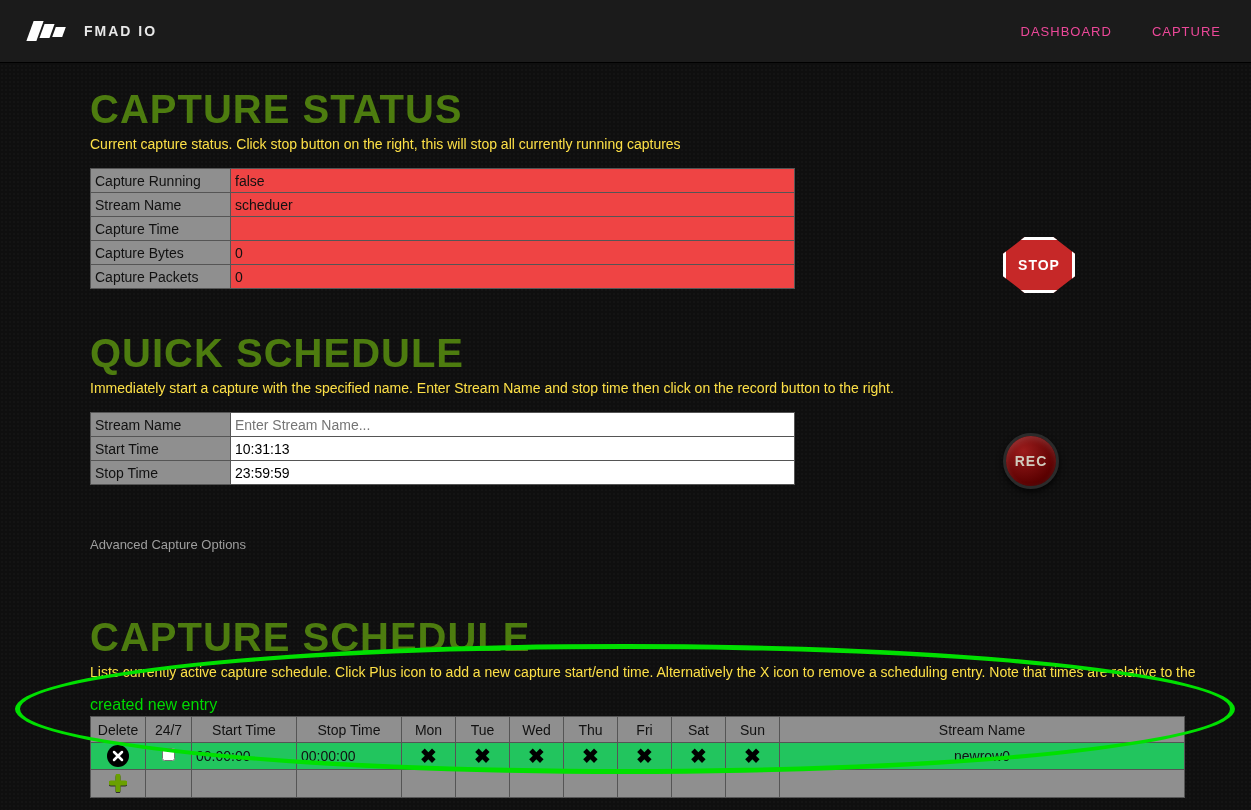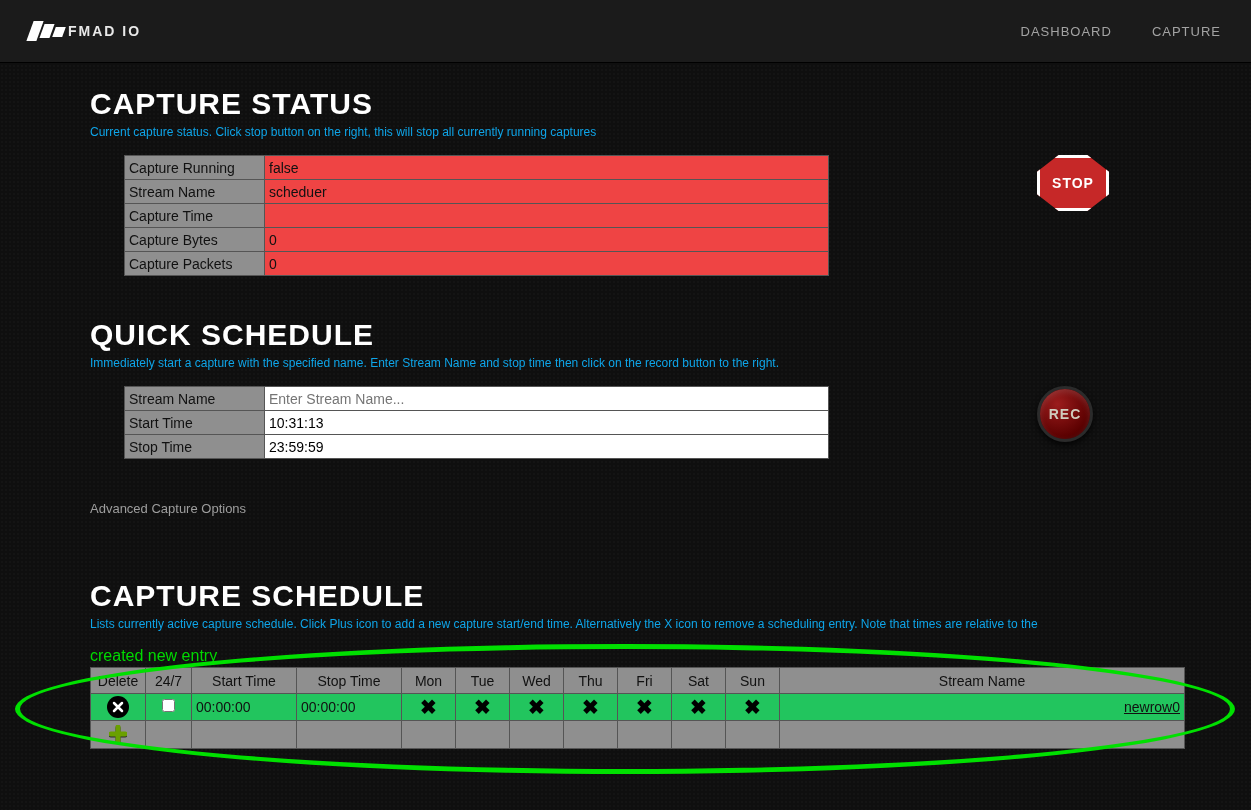--- a/index.html
+++ b/index.html
@@ -20,53 +20,53 @@
     background: #1b1b1b;
     height: 63px;
     display: flex;
     align-items: center;
     padding: 0 30px;
     border-bottom: 1px solid #000;
   }
   .logo {
     display:flex;
     align-items:center;
-    gap:4px;
+    gap:20px;
   }
   .logo-mark {
     width: 34px; height: 20px;
     display:flex;
     gap:2px;
   }
   .logo-mark span {
     width:10px; height:20px;
     background:#fff;
     transform: skewX(-20deg);
   }
   .logo-mark span:nth-child(2){ height:14px; margin-top:3px;}
   .logo-mark span:nth-child(3){ height:10px; margin-top:6px;}
   .logo-text { color:#e8e8e8; letter-spacing:2px; font-size:14px; font-weight:600; }
   .nav-right { margin-left:auto; display:flex; gap:40px; }
-  .nav-right a { color:#a3a3a3; text-decoration:none; font-size:13px; letter-spacing:1px; }
+  .nav-right a { color:#ec4899; text-decoration:none; font-size:13px; letter-spacing:1px; }
 
   .page {
     padding: 24px 0 0 90px;
     width: 1251px;
   }
 
   h1.section-title {
-    color:#ffffff;
-    font-size:30px;
+    color:#4d7c0f;
+    font-size:40px;
     font-weight:700;
     letter-spacing:1px;
     margin-bottom:4px;
   }
   .section-desc {
-    color:#0ea5e9;
-    font-size:12px;
+    color:#fde047;
+    font-size:14px;
     margin-bottom:16px;
   }
 
   
   table.kv {
     border-collapse:collapse;
     width:705px;
     margin-bottom:4px;
   }
   table.kv td, table.kv th {
@@ -90,23 +90,22 @@
     width:100%;
     border:none;
     background:transparent;
     font-size:14px;
     padding:1px 0;
     outline:none;
   }
 
   .panel-row {
     display:flex;
-    align-items:flex-start;
+    align-items:flex-end;
     gap:64px;
-    margin-left:34px;
   }
 
   
   .stop-sign {
     width:72px; height:56px;
     background:#c62828;
     border:3px solid #fff;
     display:flex;
     align-items:center;
     justify-content:center;
@@ -133,21 +132,21 @@
     color:#d0cbbd;
     font-size:14px;
     font-weight:700;
     letter-spacing:1px;
     cursor:pointer;
   }
 
   .adv-link {
     color:#9e9e9e;
     font-size:13px;
-    margin-top:38px;
+    margin-top:48px;
     display:inline-block;
     cursor:pointer;
   }
 
   
   .schedule-note {
     color:#00d900;
     font-size:16px;
     margin-bottom:2px;
   }
@@ -167,21 +166,21 @@
     background:#8f8f8f;
     color:#111;
     font-weight:400;
   }
   table.schedule thead th.streamname { text-align:center; }
   table.schedule td {
     background:#22c55e;
     color:#111;
   }
   table.schedule td.time-cell { text-align:left; }
-  table.schedule td.stream-cell { text-align:right;text-decoration:underline; }
+  table.schedule td.stream-cell { text-align:center; }
   table.schedule td.foot { background:#8f8f8f; height:26px; }
 
   .del-circle {
     width:22px;height:22px;border-radius:50%;
     background:#000;display:inline-flex;align-items:center;justify-content:center;
     color:#fff;cursor:pointer;
   }
   .x-mark { font-weight:900; font-size:20px; color:#000; cursor:pointer; line-height:1;}
   .plus-icon {
     width:22px;height:22px;

